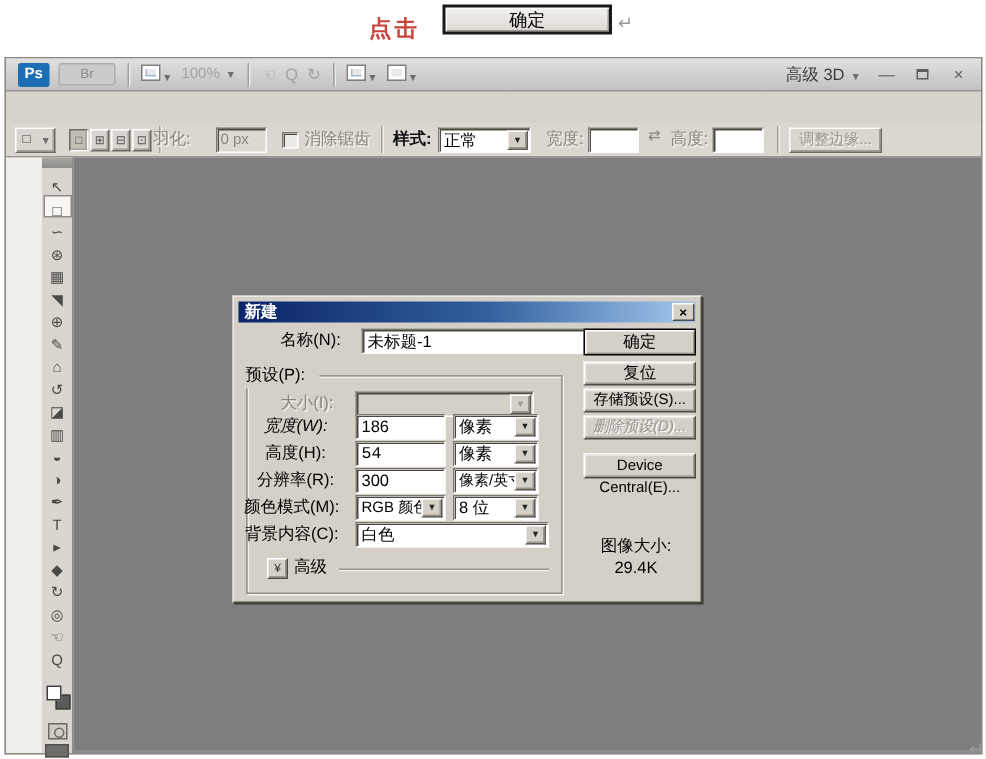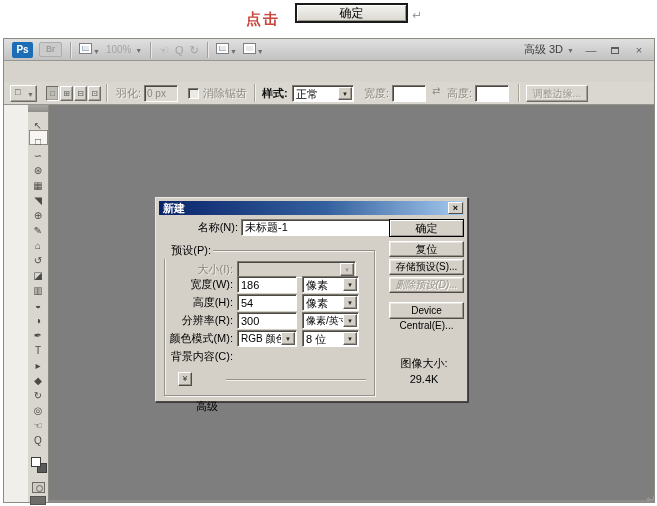--- a/index.html
+++ b/index.html
@@ -15,21 +15,21 @@
   .ret-mark { position:absolute; color:#9a9a9a; font-size:12px; }
 
   
   .ps-window { position:absolute; left:3px; top:38px; width:652px; height:465px; background:#d6d3cc; border:1px solid #8e8a83; }
 
   
   .app-bar { position:absolute; left:0; top:0; width:100%; height:22px; background:linear-gradient(#e0e0e0,#c2c2c2); border-bottom:1px solid #969696; display:flex; align-items:center; font-size:10px; }
   .ab-group { display:flex; align-items:center; gap:6px; padding:0 8px; }
   .ab-sep { width:1px; height:16px; background:#a0a0a0; box-shadow:1px 0 0 #e8e8e8; }
   .ps-logo { width:21px; height:16px; background:#1b6db5; color:#fff; font-size:10px; font-weight:bold; text-align:center; line-height:16px; border-radius:2px; }
-  .br-logo { width:23px; height:15px; background:#cbcbcb; color:#8b8b8b; border:1px solid #adadad; font-size:9px; text-align:center; line-height:13px; border-radius:2px; }
+  .br-logo { width:38px; height:15px; background:#cbcbcb; color:#8b8b8b; border:1px solid #adadad; font-size:9px; text-align:center; line-height:13px; border-radius:2px; }
   .ab-ico { color:#7d7d7d; font-size:11px; line-height:16px; }
   .ab-ico.dim, .ab-dim { color:#a3a3a3; }
   .caret { font-size:7px; color:#6f6f6f; margin-left:1px; }
   .ab-boxico { width:13px; height:11px; border:1px solid #7f7f7f; background:#e9e9e9; box-shadow:inset 0 0 0 2px #fff, inset 3px -3px 0 #9fb7cf; }
   .ab-right { margin-left:auto; display:flex; align-items:center; gap:10px; padding-right:8px; }
   .workspace { font-size:11px; color:#3d3d3d; }
   .win-ctrl { color:#5c5c5c; font-size:11px; line-height:14px; width:14px; text-align:center; }
   .restore-glyph { display:inline-block; width:8px; height:7px; border:1px solid #5c5c5c; border-top-width:2px; }
 
   
@@ -68,21 +68,21 @@
   .quickmask { position:absolute; left:4px; top:377px; width:13px; height:11px; border:1px solid #6d6a64; background:#cfccc5; }
   .quickmask::after { content:""; position:absolute; left:3px; top:2px; width:5px; height:5px; border-radius:50%; border:1px solid #6d6a64; }
   .screenmode { position:absolute; left:2px; top:391px; width:16px; height:9px; background:#6f6d69; border:1px solid #55534f; }
   .canvas { position:absolute; left:45px; top:66px; right:0; bottom:0; background:#7e7e7e; border-bottom:2px solid #8d8d8d; }
 
   
   .dialog { position:absolute; left:155px; top:197px; width:313px; height:205px; background:#d4d0c8;
             border:1px solid; border-color:#ece9e4 #4f4c46 #4f4c46 #ece9e4; box-shadow:1px 1px 0 #3b3b3b; font-size:11px; z-index:10; }
   .dlg-title { position:absolute; left:3px; top:3px; right:3px; height:14px; background:linear-gradient(90deg,#0a246a 0%,#34619e 55%,#a6caf0 100%); color:#fff; font-size:11px; font-weight:bold; line-height:14px; padding-left:4px; }
   .dlg-close { position:absolute; right:1px; top:1px; width:15px; height:12px; background:#d4d0c8; border:1px solid; border-color:#fff #4f4c46 #4f4c46 #fff; color:#000; font-size:9px; font-weight:bold; text-align:center; line-height:10px; }
-  .dlabel { position:absolute; height:17px; line-height:17px; text-align:right; color:#000; white-space:nowrap; }
+  .dlabel { position:absolute; height:17px; line-height:17px; text-align:center; color:#000; white-space:nowrap; }
   .dlabel.dim { color:#8b877f; text-shadow:1px 1px 0 #f0eee9; }
   .dfield { position:absolute; height:17px; font-size:11px; padding:0 3px; color:#000; }
   .dcombo { position:absolute; }
   .group-frame { position:absolute; left:8px; top:52px; width:211px; height:146px; border:1px solid #94908a; box-shadow:inset 1px 1px 0 rgba(255,255,255,.75), 1px 1px 0 rgba(255,255,255,.75); }
   .mask-bg { background:#d4d0c8; }
   .dbtn { position:absolute; left:233px; width:75px; background:#d4d0c8; border:1px solid; border-color:#fff #4f4c46 #4f4c46 #fff; box-shadow:inset -1px -1px 0 #9b978f, inset 1px 1px 0 #e9e6e0; text-align:center; font-size:11px; color:#000; }
   .dbtn.default { border:1px solid #000; box-shadow:inset 1px 1px 0 #fff, inset -1px -1px 0 #9b978f; }
   .dbtn.disabled { color:#9b978f; text-shadow:1px 1px 0 #fff;font-style:italic; }
   .adv-btn { position:absolute; left:22px; top:174px; width:14px; height:14px; background:#d4d0c8; border:1px solid; border-color:#fff #4f4c46 #4f4c46 #fff; box-shadow:inset -1px -1px 0 #9b978f; font-size:8px; color:#333; text-align:center; line-height:11px; }
   .adv-line { position:absolute; left:70px; top:181px; width:140px; height:1px; background:#99958e; box-shadow:0 1px 0 #f0eee9; }
@@ -132,21 +132,21 @@
     <div class="options-bar">
       <div class="ob raised" style="left:6px; width:27px; height:17px;">
         <span style="position:absolute; left:4px; top:1px; font-size:9px; color:#444;">□</span>
         <span class="caret" style="position:absolute; right:2px; top:5px;">▼</span>
       </div>
       <span class="mode-btn raised pressed" style="left:42px;">□</span>
       <span class="mode-btn raised" style="left:56px;">⊞</span>
       <span class="mode-btn raised" style="left:70px;">⊟</span>
       <span class="mode-btn raised" style="left:84px;">⊡</span>
       <div class="ob-sep" style="left:102px;"></div>
-      <span class="ob ob-label dim" style="left:112px;">羽化:</span>
+      <span class="ob ob-label dim" style="left:98px;">羽化:</span>
       <input class="ob-input sunken" style="left: 140px; top: 3px; width: 34px; background: rgb(220, 217, 210);" value="0 px">
       <span class="checkbox sunken" style="left:184px;"></span>
       <span class="ob ob-label dim" style="left:199px;">消除锯齿</span>
       <div class="ob-sep" style="left:250px;"></div>
       <span class="ob ob-label" style="left:258px; font-weight:bold;">样式:</span>
       <div class="ob combo sunken" style="left:288px; width:62px;">
         <span class="combo-text">正常</span>
         <span class="combo-arrow">▼</span>
       </div>
       <span class="ob ob-label dim" style="left:360px;">宽度:</span>
@@ -209,29 +209,29 @@
     <input class="dfield sunken" style="left: 85px; top: 21px; width: 164px;" value="未标题-1">
 
     <span class="dlabel mask-bg" style="left:0px; top:44px; width:57px; padding-right:2px;">预设(P):</span>
 
     <span class="dlabel dim" style="left:20px; top:63px; width:57px;">大小(I):</span>
     <div class="dcombo combo sunken disabled" style="left:81px; top:63px; width:119px;">
       <span class="combo-text"></span>
       <span class="combo-arrow">▼</span>
     </div>
 
-    <span class="dlabel" style="left:5px; top:78px; width:72px;">宽度(W):</span>
+    <span class="dlabel" style="left:5px; top:78px; width:72px;font-style:italic;">宽度(W):</span>
     <input class="dfield sunken" style="left: 81px; top: 78px; width: 60px;" value="186">
     <div class="dcombo combo sunken" style="left:146px; top:78px; width:57px;">
       <span class="combo-text">像素</span>
       <span class="combo-arrow">▼</span>
     </div>
 
     <span class="dlabel" style="left:5px; top:96px; width:72px;">高度(H):</span>
-    <input class="dfield sunken" style="left: 81px; top: 96px; width: 60px;" value="54">
+    <input class="dfield sunken" style="left: 81px; top: 96px; width: 60px; font-family: Liberation Mono, monospace;" value="54">
     <div class="dcombo combo sunken" style="left:146px; top:96px; width:57px;">
       <span class="combo-text">像素</span>
       <span class="combo-arrow">▼</span>
     </div>
 
     <span class="dlabel" style="left:5px; top:114px; width:72px;">分辨率(R):</span>
     <input class="dfield sunken" style="left: 81px; top: 114px; width: 60px;" value="300">
     <div class="dcombo combo sunken" style="left:146px; top:114px; width:57px;">
       <span class="combo-text" style="font-size:10px;">像素/英寸</span>
       <span class="combo-arrow">▼</span>
@@ -241,23 +241,27 @@
     <div class="dcombo combo sunken" style="left:81px; top:132px; width:60px;">
       <span class="combo-text" style="font-size:10px;">RGB 颜色</span>
       <span class="combo-arrow">▼</span>
     </div>
     <div class="dcombo combo sunken" style="left:146px; top:132px; width:57px;">
       <span class="combo-text">8 位</span>
       <span class="combo-arrow">▼</span>
     </div>
 
     <span class="dlabel" style="left:0px; top:150px; width:77px;">背景内容(C):</span>
+    <div class="dcombo combo sunken" style="left:81px; top:150px; width:129px;">
+      <span class="combo-text">白色</span>
+      <span class="combo-arrow">▼</span>
+    </div>
 
     <div class="adv-btn"><span>¥</span></div>
-    <span class="dlabel" style="left:40px; top:172px; width:28px; text-align:left;margin-top:28px;">高级</span>
+    <span class="dlabel" style="left:40px; top:172px; width:28px; text-align:left;">高级</span>
     <div class="adv-line"></div>
 
     <div class="dbtn default" style="top:21px; height:18px; line-height:16px;">确定</div>
     <div class="dbtn" style="top:43px; height:16px; line-height:14px;">复位</div>
     <div class="dbtn" style="top:61px; height:16px; line-height:14px; font-size:10px;">存储预设(S)...</div>
     <div class="dbtn disabled" style="top:79px; height:16px; line-height:14px; font-size:10px;">删除预设(D)...</div>
     <div class="dbtn" style="top:104px; height:17px; line-height:15px; font-size:10px;">Device Central(E)...</div>
 
     <span class="imgsize" style="top:158px;">图像大小:</span>
     <span class="imgsize" style="top:175px;">29.4K</span>

